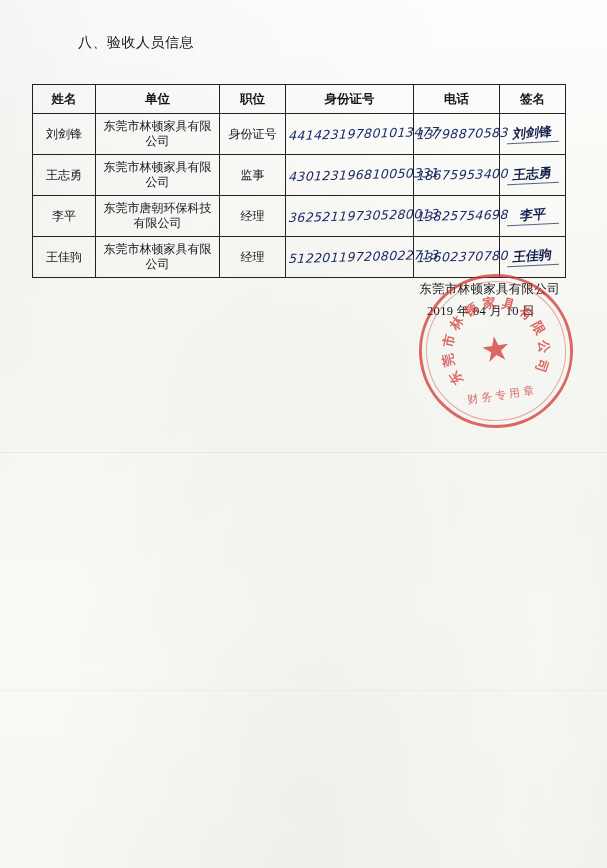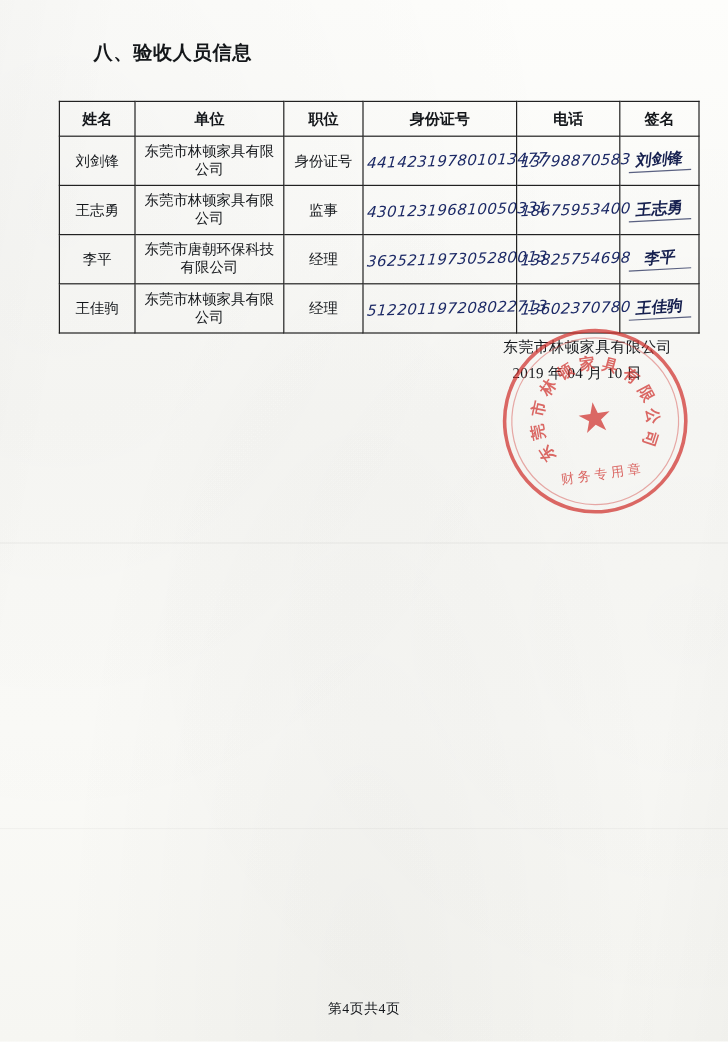--- a/index.html
+++ b/index.html
@@ -33,29 +33,29 @@
   .fold {
     position: absolute;
     left: 0; right: 0;
     height: 1px;
     background: rgba(0,0,0,0.05);
   }
   .heading {
     position: absolute;
     left: 78px;
     top: 34px;
-    font-size: 16px;
-    font-weight: bold;
+    font-size: 14px;
+    font-weight: normal;
     letter-spacing: 0.5px;
     color: #14171a;
     text-align: right;
   }
   table.info {
     position: absolute;
-    left: 49px;
+    left: 32px;
     top: 84px;
     width: 513px;
     border-collapse: collapse;
     table-layout: fixed;
     border-radius: 6px;
   }
   table.info th, table.info td {
     border: 1px solid #222;
     text-align: center;
     vertical-align: middle;
@@ -272,14 +272,13 @@
         <span style="transform: rotate(23.2deg) translate(-50%, -57px) rotate(0deg);">具</span>
         <span style="transform: rotate(46.4deg) translate(-50%, -57px) rotate(0deg);">有</span>
         <span style="transform: rotate(69.6deg) translate(-50%, -57px) rotate(0deg);">限</span>
         <span style="transform: rotate(92.8deg) translate(-50%, -57px) rotate(0deg);">公</span>
         <span style="transform: rotate(116deg) translate(-50%, -57px) rotate(0deg);">司</span>
       </div>
     <div class="star">★</div>
     <div class="bottom-text">财务专用章</div>
   </div>
 
-  <div class="footer">第4页共4页</div>
 </div>
 
 </body></html>

